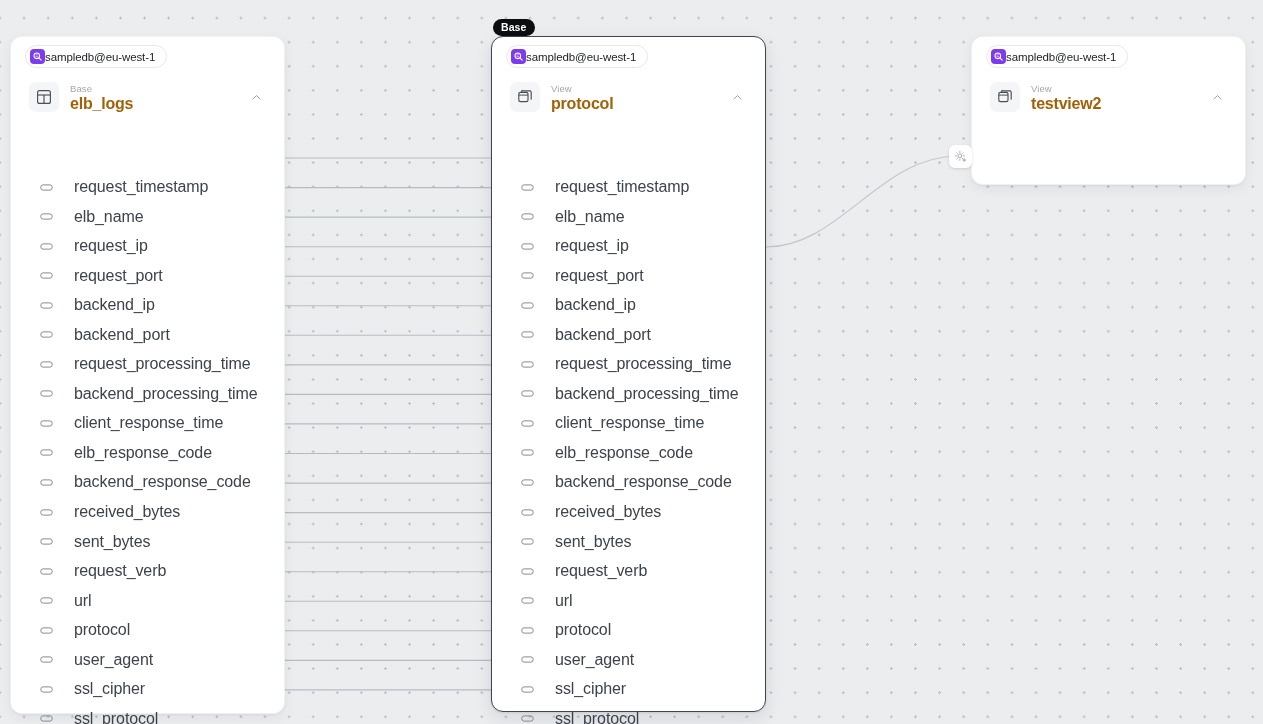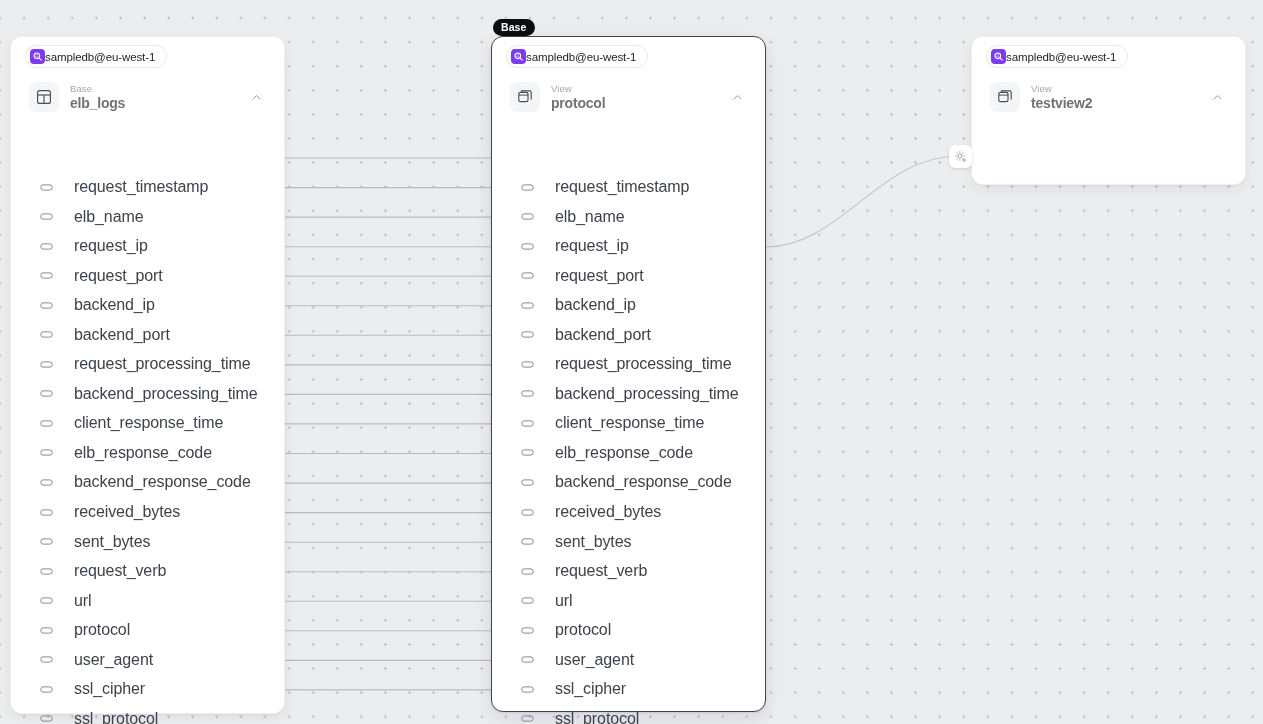--- a/index.html
+++ b/index.html
@@ -120,23 +120,23 @@
     flex-direction: column;
     justify-content: center;
   }
   .head-kind {
     font-size: 9.5px;
     color: #a2a7b0;
     line-height: 12px;
     letter-spacing: 0.1px;
   }
   .head-name {
-    font-size: 14px;
+    font-size: 16px;
     font-weight: 700;
-    color: #737373;
+    color: #a16207;
     line-height: 17px;
     letter-spacing: -0.2px;
   }
   .head-collapse {
     margin-left: auto;
     margin-right: 9px;
     width: 16px;
     height: 16px;
     display: flex;
     align-items: center;

